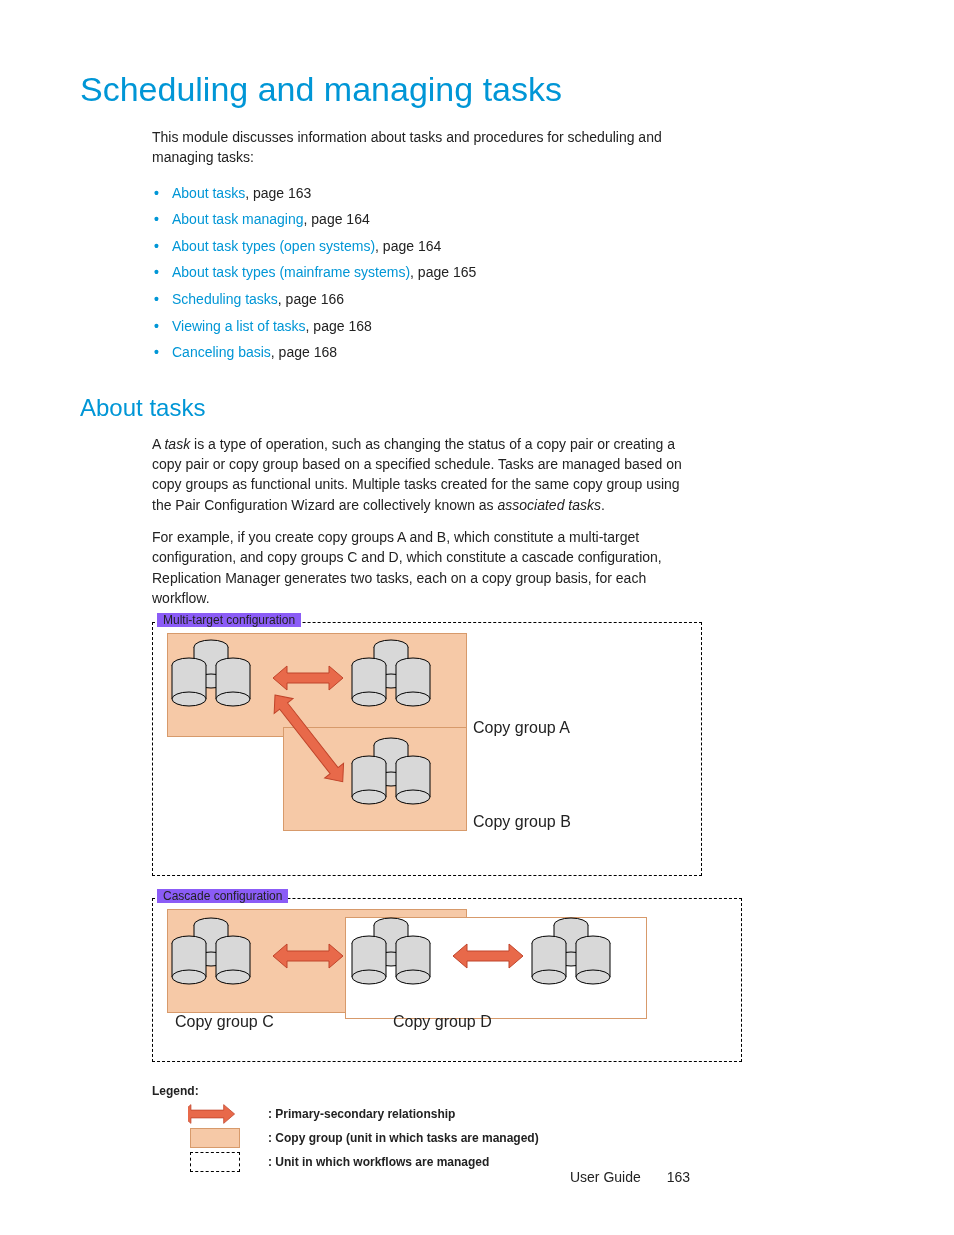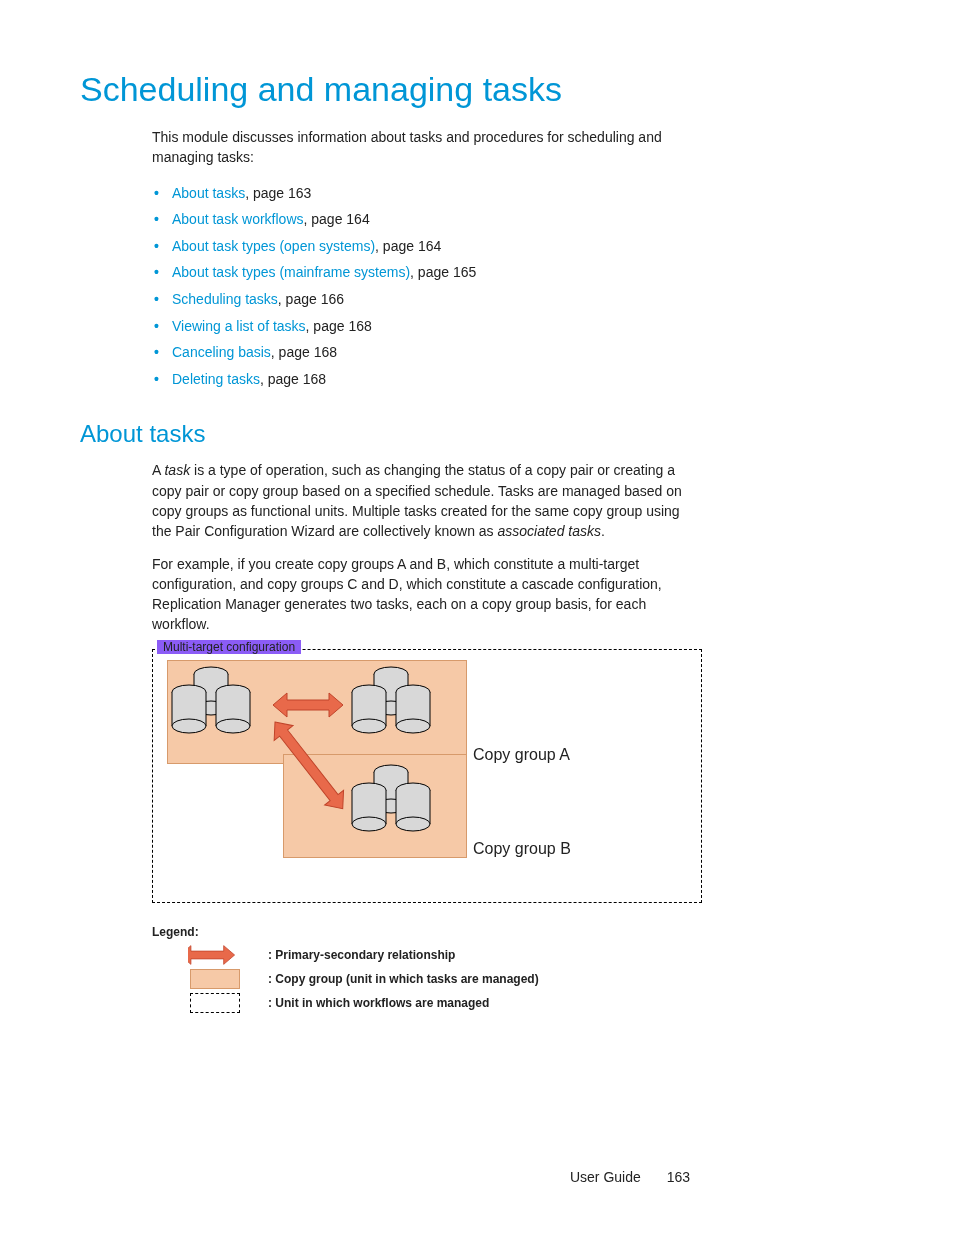--- a/index.html
+++ b/index.html
@@ -114,27 +114,26 @@
 <body>
 
 <div class="page">
 
   <h1>Scheduling and managing tasks</h1>
 
   <p class="intro">This module discusses information about tasks and procedures for scheduling and managing tasks:</p>
 
   <ul class="toc">
     <li><a class="toclink">About tasks</a><span>, page 163</span></li>
-    <li><a class="toclink">About task workflows</a><span>, page 164</span></li>
+    <li><a class="toclink">About task managing</a><span>, page 164</span></li>
     <li><a class="toclink">About task types (open systems)</a><span>, page 164</span></li>
     <li><a class="toclink">About task types (mainframe systems)</a><span>, page 165</span></li>
     <li><a class="toclink">Scheduling tasks</a><span>, page 166</span></li>
     <li><a class="toclink">Viewing a list of tasks</a><span>, page 168</span></li>
     <li><a class="toclink">Canceling basis</a><span>, page 168</span></li>
-    <li><a class="toclink">Deleting tasks</a><span>, page 168</span></li>
   </ul>
 
   <h2>About tasks</h2>
 
   <p class="para">
     <span>A </span><span class="italic">task</span><span> is a type of operation, such as changing the status of a copy pair or creating a copy pair or copy group based on a specified schedule. Tasks are managed based on copy groups as functional units. Multiple tasks created for the same copy group using the Pair Configuration Wizard are collectively known as </span><span class="italic">associated tasks</span><span>.</span>
   </p>
 
   <p class="para">For example, if you create copy groups A and B, which constitute a multi-target configuration, and copy groups C and D, which constitute a cascade configuration, Replication Manager generates two tasks, each on a copy group basis, for each workflow.</p>
 
@@ -171,20 +170,37 @@
         <use href="#cluster" x="216" y="24"></use>
         <use href="#cluster" x="216" y="122"></use>
         <use href="#harrow" x="120" y="55"></use>
 
         <g transform="translate(122,72) rotate(52)">
           <polygon points="0,0 14,-12 14,-5 96,-5 96,-12 110,0 96,12 96,5 14,5 14,12" fill="#e8694a" stroke="#c0442a"></polygon>
         </g>
       </svg>
     </div>
 
+    <div class="dashbox" style="width:560px; height:130px;">
+      <span class="dashlabel">Cascade configuration</span>
+
+      <div class="copygroup" style="left:14px; top:10px; width:298px; height:102px;"></div>
+      <div class="copygroup" style="left:192px; top:18px; width:300px; height:100px; background:#fff; border:1px solid #d79a6b;"></div>
+
+      <span class="cg-label" style="left:22px; top:114px;">Copy group C</span>
+      <span class="cg-label" style="left:240px; top:114px;">Copy group D</span>
+
+      <svg width="560" height="130" style="position:absolute;left:0;top:0;">
+        <use href="#cluster" x="36" y="26"></use>
+        <use href="#cluster" x="216" y="26"></use>
+        <use href="#cluster" x="396" y="26"></use>
+        <use href="#harrow" x="120" y="57"></use>
+        <use href="#harrow" x="300" y="57"></use>
+      </svg>
+    </div>
 
     <div style="font-size:12px;font-weight:bold;">
       <div style="margin-bottom:6px;">Legend:</div>
       <div class="legend-row">
         <span class="legend-icon">
           <svg width="54" height="20">
               <use href="#harrow" transform="translate(-8,10) scale(0.78)"></use>
             </svg>
         </span>
         <span>: Primary-secondary relationship</span>

